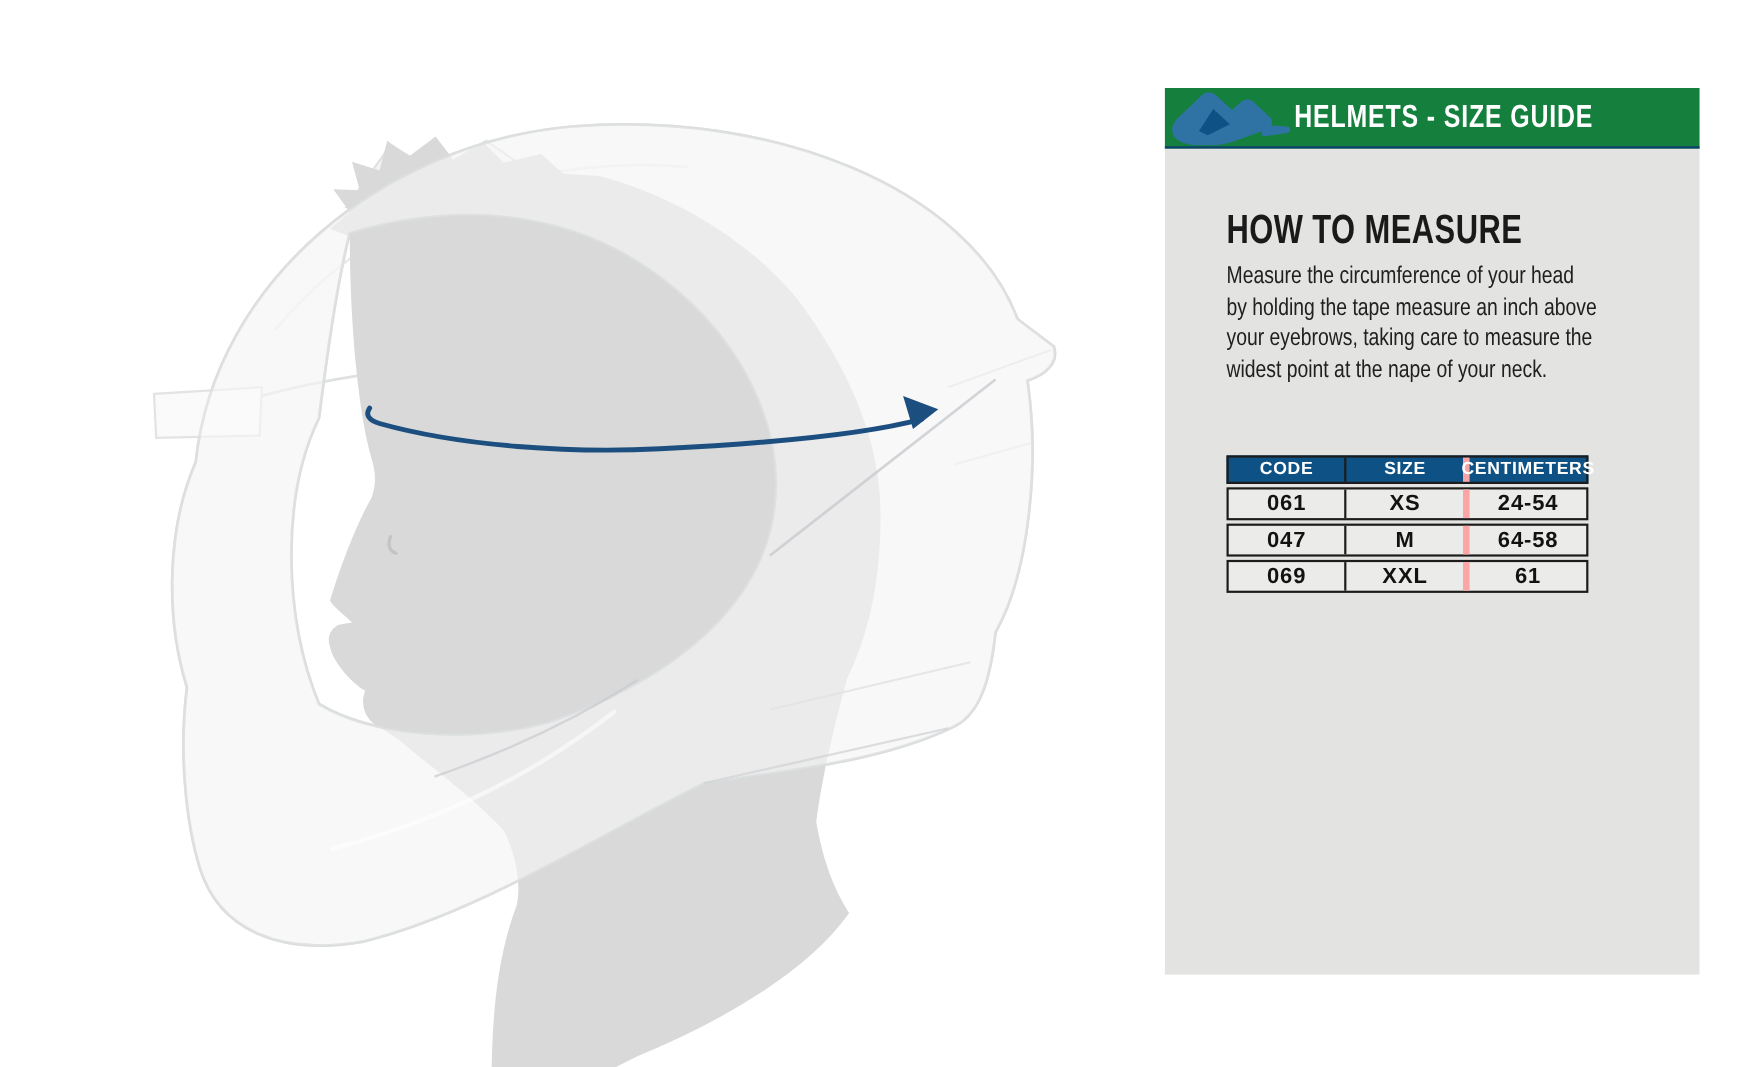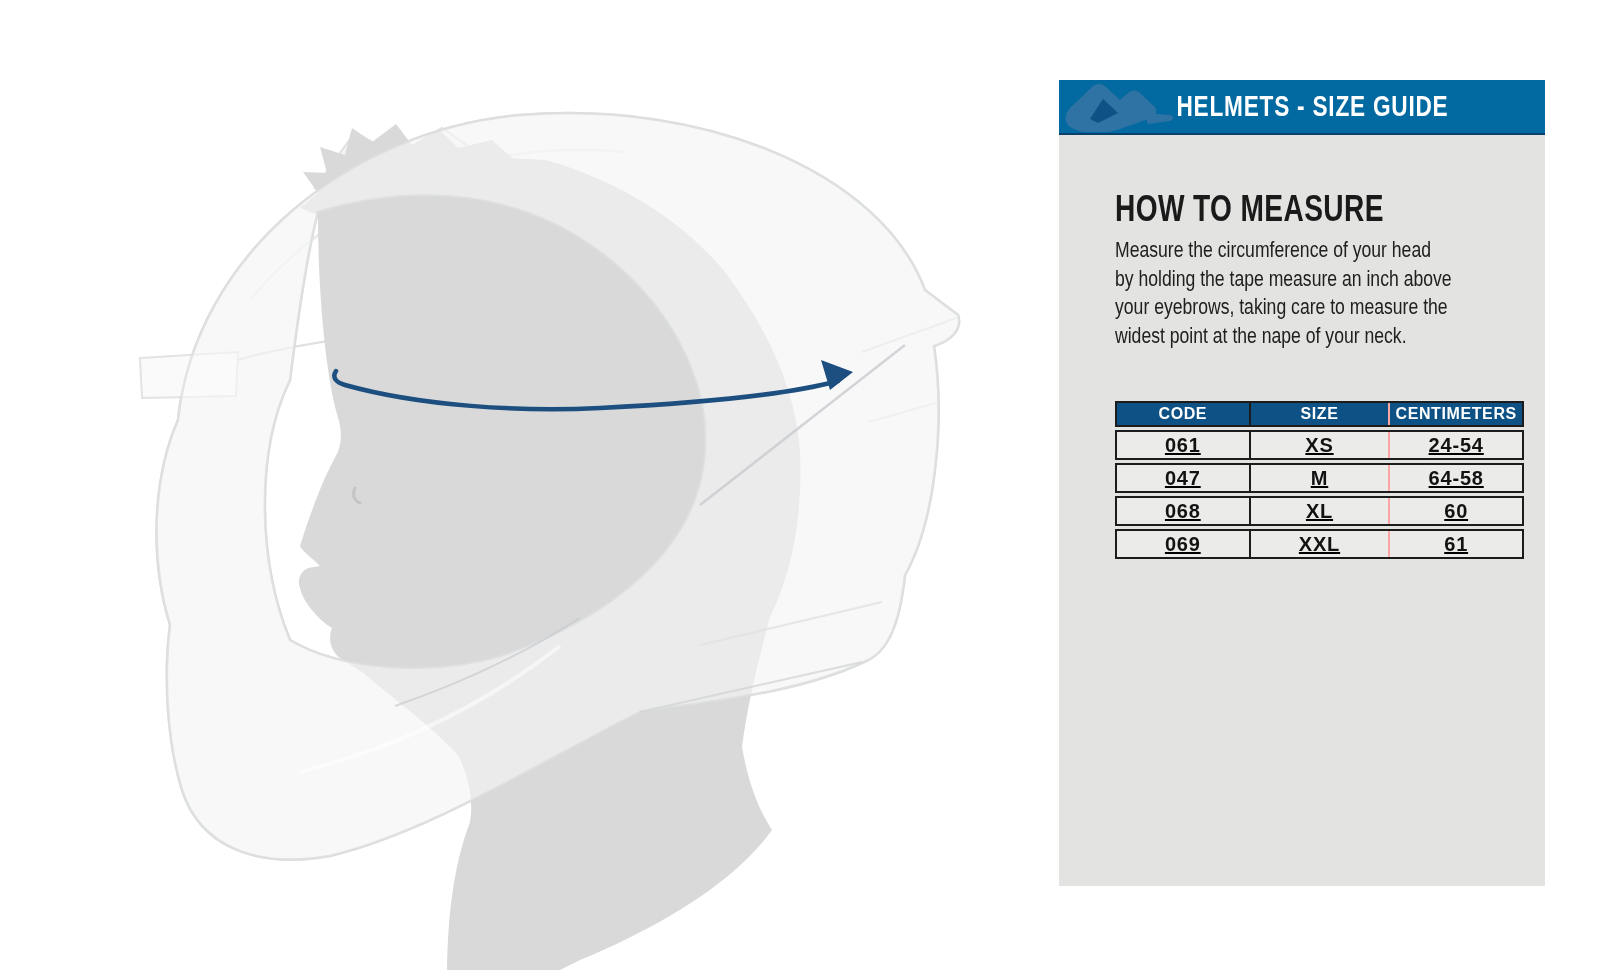--- a/index.html
+++ b/index.html
@@ -10,21 +10,21 @@
   
   .illustration{position:absolute;left:0;top:0;width:1040px;height:970px;}
 
   
   .panel{
     position:absolute;left:1059px;top:80px;width:486px;height:806px;
     background:#e3e3e1;
   }
   .title-bar{
     position:absolute;left:0;top:0;width:486px;height:55px;
-    background:#0369a1;border-bottom:2px solid #0a416c;box-sizing:border-box;
+    background:#15803d;border-bottom:2px solid #0a416c;box-sizing:border-box;
     display:flex;align-items:center;justify-content:center;
   }
   .logo{position:absolute;left:3px;top:3px;width:112px;height:49px;}
   .bar-title{
     color:#ffffff;font-weight:700;font-size:29px;letter-spacing:1px;
     transform:scaleX(0.78);transform-origin:center center;white-space:nowrap;
     padding-left:26px; 
   }
   .howto-heading{
     position:absolute;left:56px;top:110px;
@@ -32,41 +32,41 @@
     transform:scaleX(0.76);transform-origin:left top;white-space:nowrap;
     letter-spacing:0.5px;
   }
   .howto-body{
     position:absolute;left:56px;top:156px;width:436px;
     color:#202020;font-size:22px;line-height:28.5px;font-weight:400;
     transform:scaleX(0.8);transform-origin:left top;
     white-space:pre-line;letter-spacing:0px;
   }
   
-  .size-table{position:absolute;left:56px;top:321px;width:409px;}
+  .size-table{position:absolute;left:56px;top:334px;width:329px;}
   .t-head{
     display:flex;height:26px;box-sizing:border-box;
     background:#0e5184;border:2px solid #1c1c1c;
   }
   .t-head .hcell{
     display:flex;align-items:center;justify-content:center;
     color:#ffffff;font-weight:700;font-size:16px;letter-spacing:0.6px;
     box-sizing:border-box;
   }
   .t-row{
     display:flex;height:30px;box-sizing:border-box;margin-top:3px;
-    background:#ebebe9;border:2px solid #1c1c1c;text-decoration:underline;
+    background:#ebebe9;border:2px solid #1c1c1c;
   }
   .t-row .cell{
     display:flex;align-items:center;justify-content:center;
     color:#121212;font-weight:700;font-size:20px;letter-spacing:0.8px;
     box-sizing:border-box;
   }
   .c-code{width:33%;border-right:2px solid #1c1c1c;}
-  .c-size{width:34.5%;border-right:2px solid #fca5a5;}
+  .c-size{width:34.5%;border-right:6px solid #fca5a5;}
   .c-cm{width:32.5%;}
 </style>
 </head>
 <body>
 
 <svg class="illustration" viewBox="0 0 1040 970" aria-hidden="true">
 
   <g>
     <path fill="#f7f7f6" stroke="#dfe0e2" stroke-width="2.5" fill-rule="evenodd" d="
       M170,625
@@ -205,23 +205,18 @@
       <div class="cell c-code">061</div>
       <div class="cell c-size">XS</div>
       <div class="cell c-cm">24-54</div>
     </div>
     <div class="t-row">
       <div class="cell c-code">047</div>
       <div class="cell c-size">M</div>
       <div class="cell c-cm">64-58</div>
     </div>
     <div class="t-row">
-      <div class="cell c-code">068</div>
-      <div class="cell c-size">XL</div>
-      <div class="cell c-cm">60</div>
-    </div>
-    <div class="t-row">
       <div class="cell c-code">069</div>
       <div class="cell c-size">XXL</div>
       <div class="cell c-cm">61</div>
     </div>
   </div>
 </aside>
 
 </body></html>

